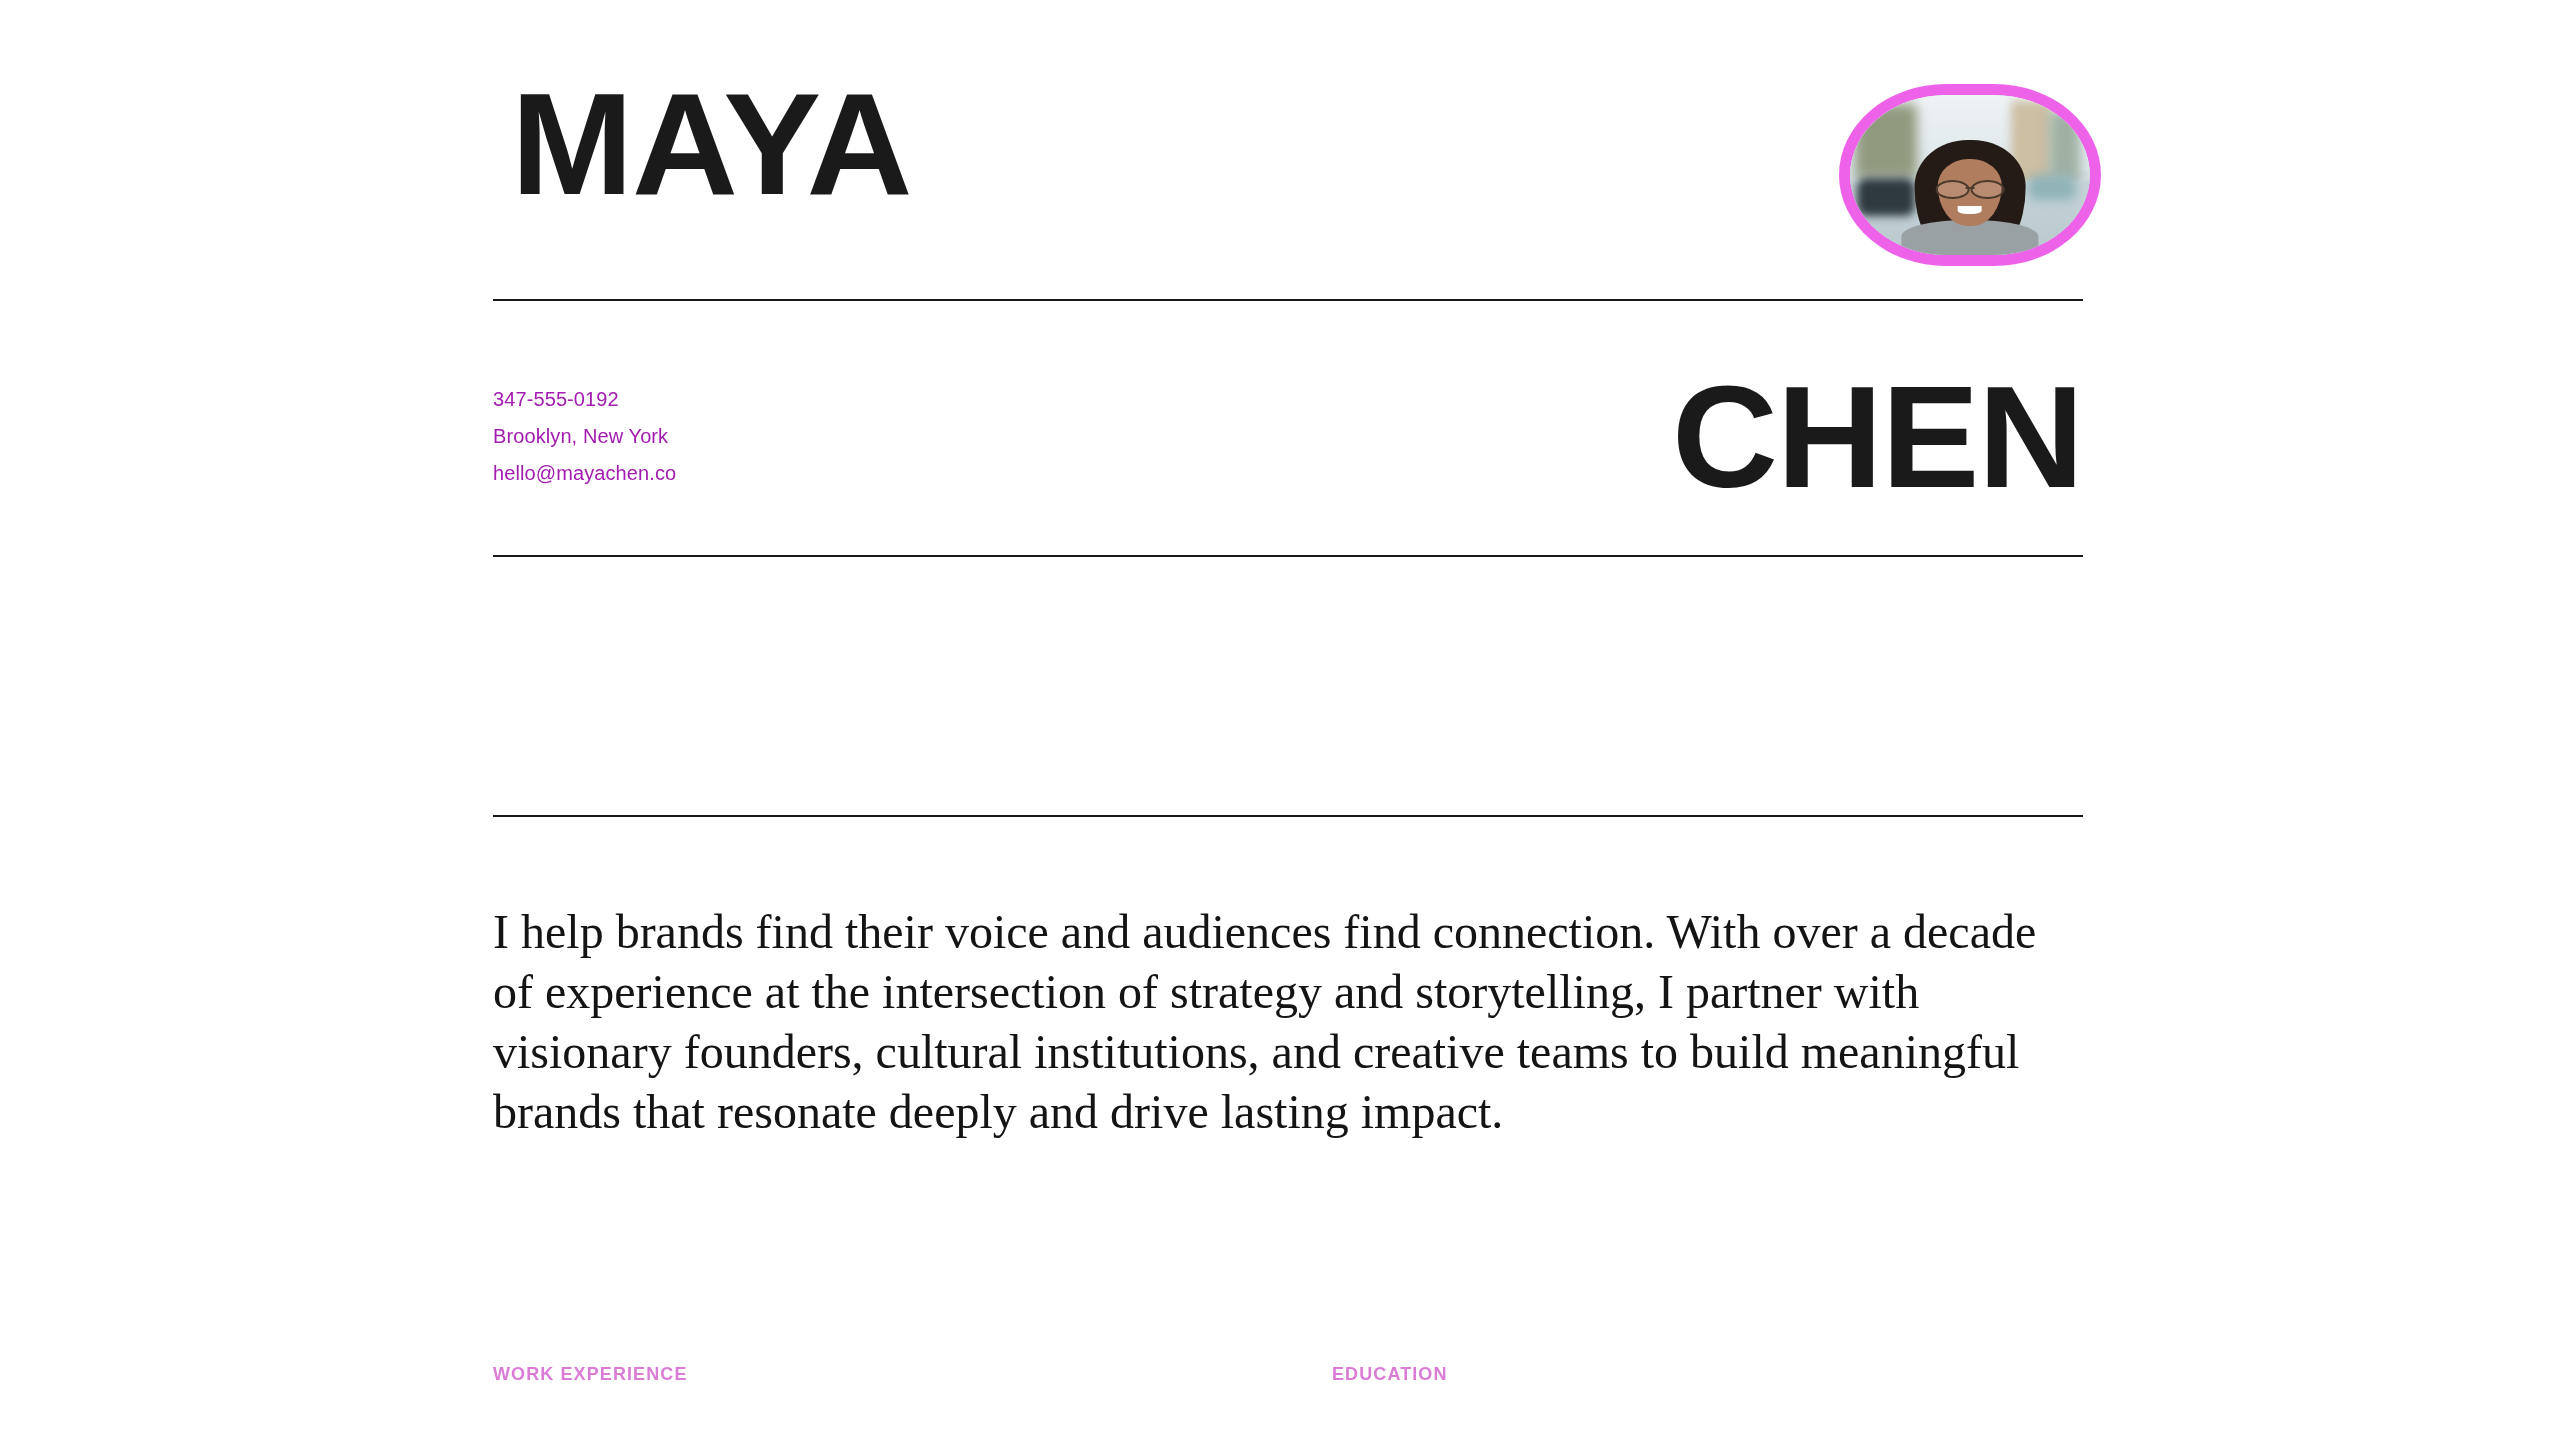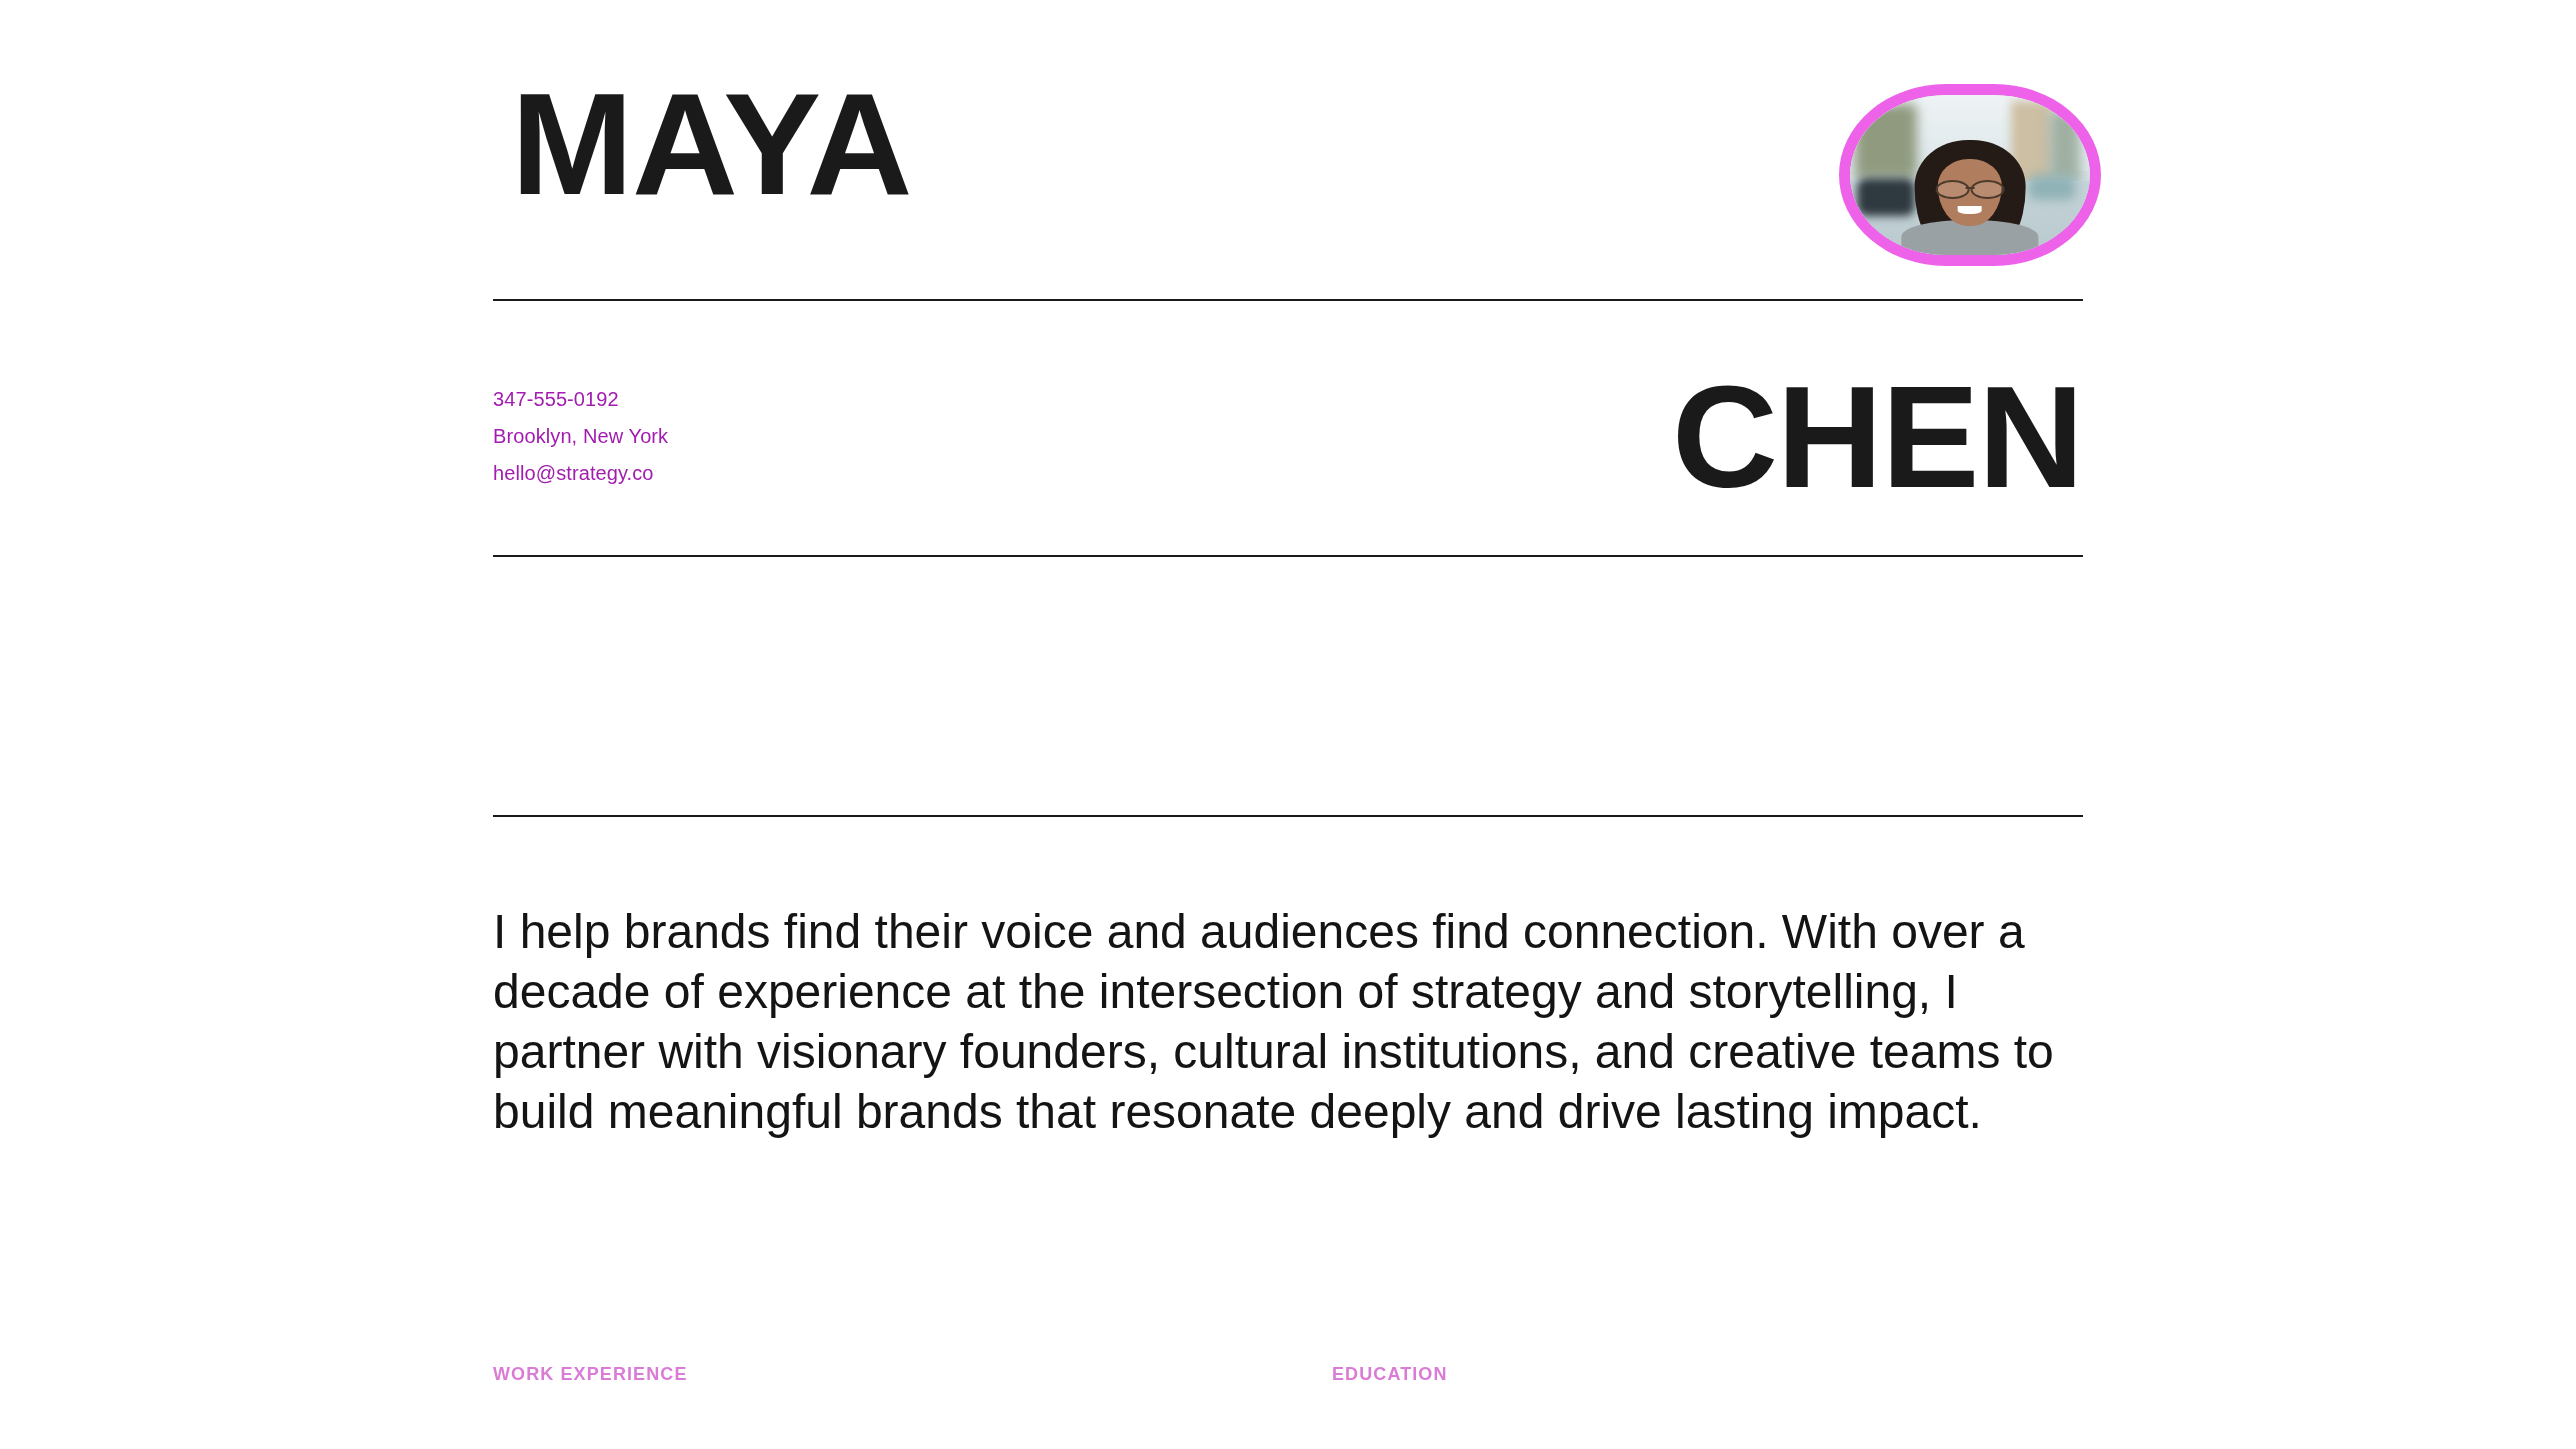--- a/index.html
+++ b/index.html
@@ -208,21 +208,21 @@
     white-space: nowrap;
   }
 
   
   .bio {
     position: absolute;
     left: 0;
     top: 902px;
     width: 1590px;
     margin: 0;
-    font-family: Liberation Sans, sans-serif;
+    font-family: Liberation Serif, serif;
     font-size: 48px;
     line-height: 60px;
     color: #141414;
     letter-spacing: 0px;
   }
 
   
   .section-labels {
     position: absolute;
     left: 0;
@@ -276,21 +276,21 @@
         </div>
       </div>
     </div>
 
     <div class="rule rule-1"></div>
 
     <div class="row-contact">
       <ul class="contact-list">
         <li>347-555-0192</li>
         <li>Brooklyn, New York</li>
-        <li>hello@strategy.co</li>
+        <li>hello@mayachen.co</li>
       </ul>
 
       <h1 class="display-surname">CHEN</h1>
     </div>
 
     <div class="rule rule-2"></div>
 
 
     <div class="rule rule-3"></div>
 

